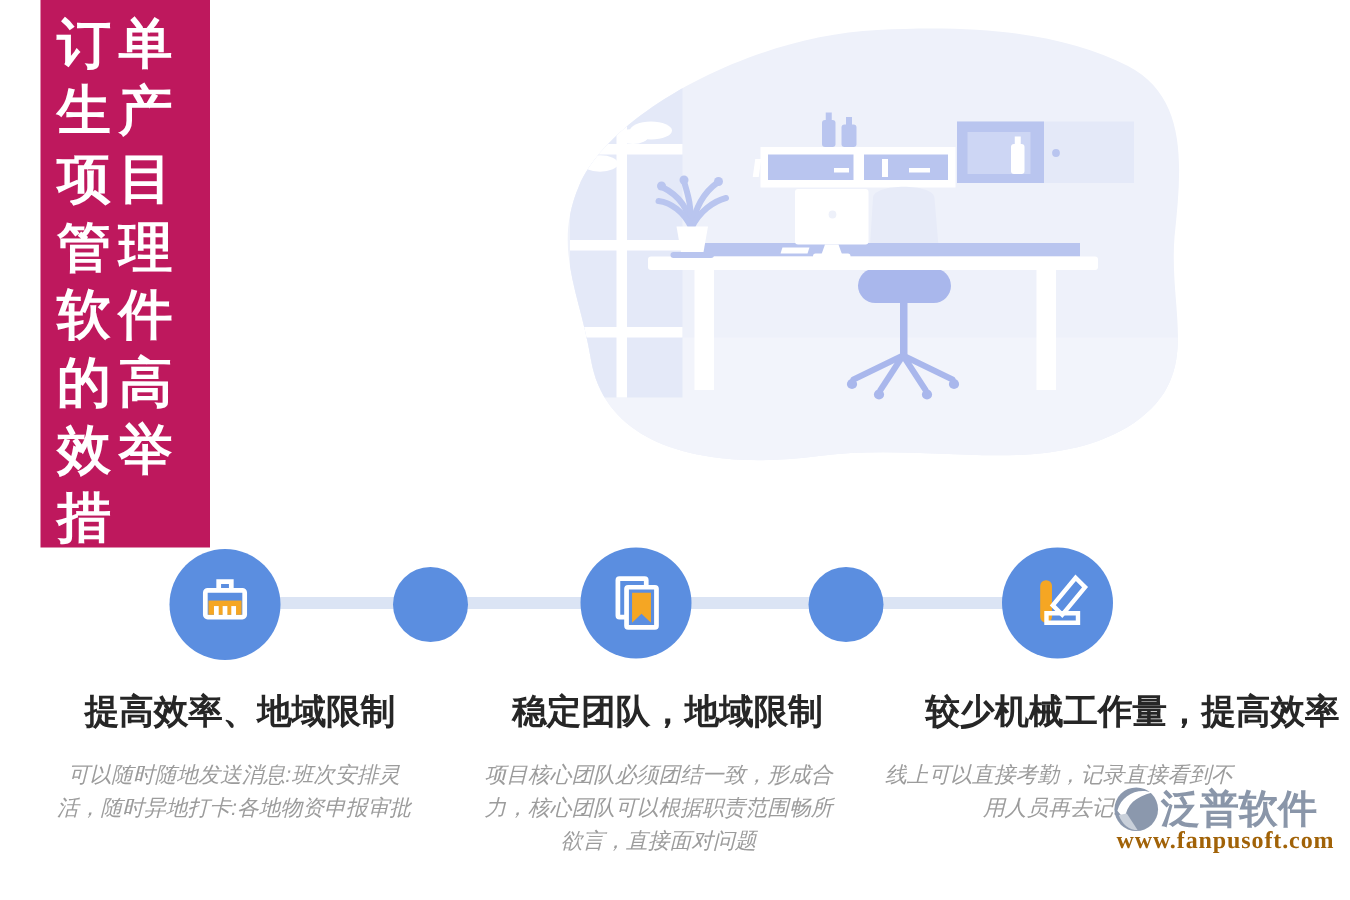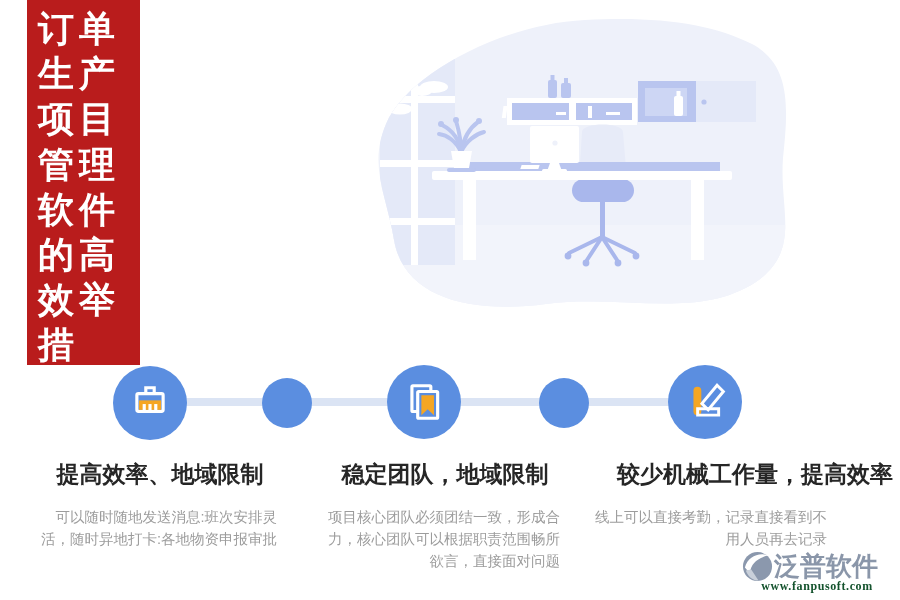--- a/index.html
+++ b/index.html
@@ -1,20 +1,20 @@
 <!DOCTYPE html>
 <html><head>
 <meta charset="utf-8">
 <style>
   html,body{margin:0;padding:0;background:#fff;}
   #stage{position:relative;width:900px;height:600px;background:#ffffff;overflow:hidden;
          font-family:"Liberation Sans",sans-serif;}
 
   
-  .banner{position:absolute;left:27px;top:0;width:113px;height:365px;background:#b91c1c;}
+  .banner{position:absolute;left:27px;top:0;width:113px;height:365px;background:#be185d;}
   .banner-title{width:88px;padding:7px 0 0 11px;color:#ffffff;
                 font-family:"Liberation Serif",serif;font-weight:bold;
                 font-size:36px;line-height:45.2px;letter-spacing:5px;
                 overflow:hidden;word-break:break-all;}
 
   
   .illustration{position:absolute;left:360px;top:10px;width:445px;height:310px;}
 
   
   .tl-line{position:absolute;left:150px;top:398px;width:555px;height:8px;
@@ -29,32 +29,32 @@
   .tl-dot.d2{left:539px;top:378px;}
 
   
   .step-title{position:absolute;top:459px;height:30px;color:#262626;
               font-family:"Liberation Serif",serif;font-weight:bold;font-size:23px;
               text-align:center;white-space:nowrap;}
   .step-title.t1{left:35px;width:250px;}
   .step-title.t2{left:315px;width:260px;}
   .step-title.t3{left:600px;width:310px;}
   .step-desc{position:absolute;top:506px;width:242px;color:#9c9c9c;
-             font-size:14.5px;line-height:22px;text-align:right;word-break:break-all;}
+             font-size:14.5px;line-height:22px;text-align:center;word-break:break-all;font-style:italic;}
   .step-desc.s1{left:35px;}
   .step-desc.s2{left:318px;}
   .step-desc.s3{left:585px;}
 
   
-  .footer{position:absolute;left:742px;top:551px;width:150px;cursor:pointer;}
+  .footer{position:absolute;left:742px;top:524px;width:150px;cursor:pointer;}
   .logo-row{display:flex;align-items:center;justify-content:flex-start;gap:1px;}
   .logo-text{color:#8a96a9;font-family:"Liberation Serif",serif;font-weight:bold;
              font-size:26px;line-height:30px;white-space:nowrap;}
-  .site-url{color:#14532d;font-family:"Liberation Serif",serif;font-weight:bold;
-            font-size:12px;letter-spacing:0.6px;margin-top:-3px;text-align:center;
+  .site-url{color:#a16207;font-family:"Liberation Serif",serif;font-weight:bold;
+            font-size:16px;letter-spacing:0.6px;margin-top:-3px;text-align:center;
             white-space:nowrap;}
 </style>
 </head>
 <body>
 
 <div id="stage">
 
   <div class="banner">
     <div class="banner-title">订单生产项目管理软件的高效举措</div>
   </div>

